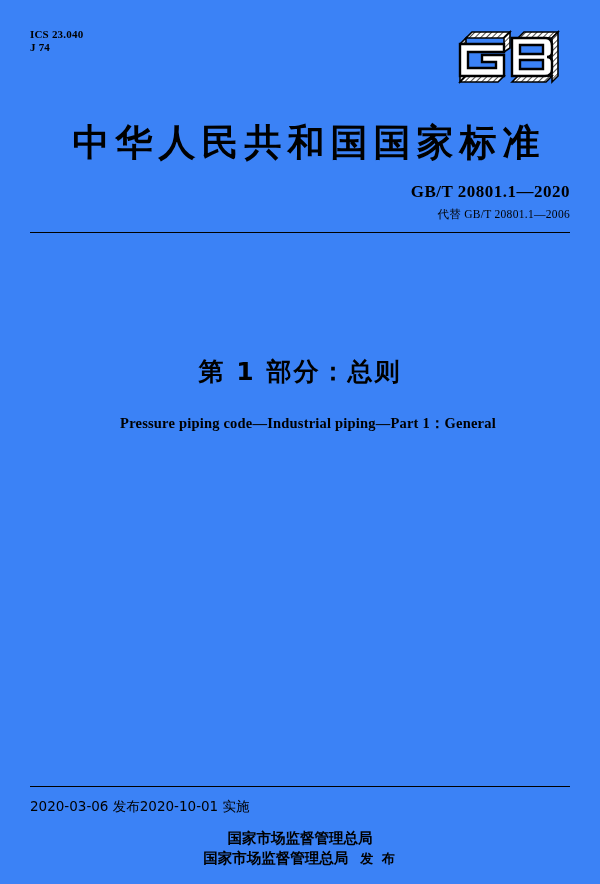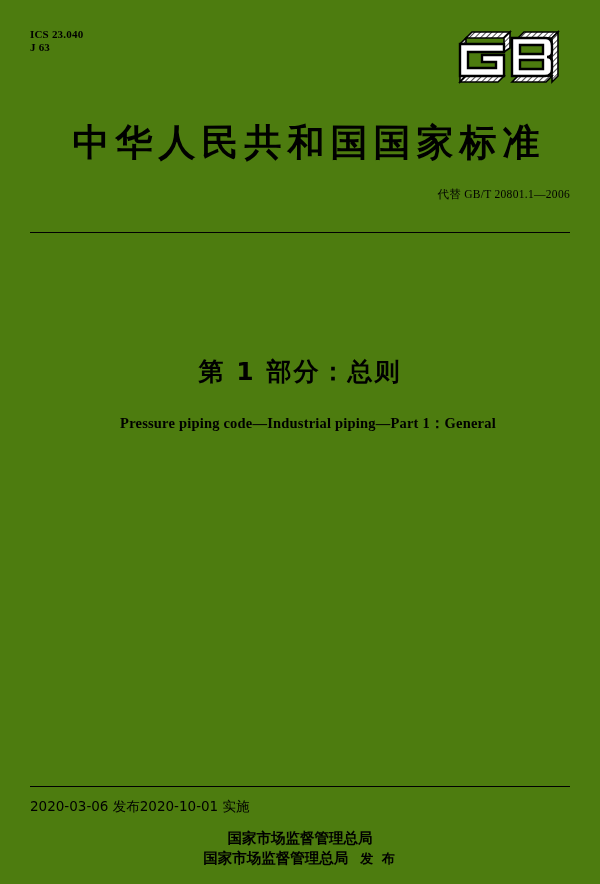--- a/index.html
+++ b/index.html
@@ -8,21 +8,21 @@
     background: #ffffff;
   }
   body {
     font-family: "Liberation Serif", serif;
     color: #000000;
   }
   .page {
     position: relative;
     width: 600px;
     height: 884px;
-    background: #4d7c0f;
+    background: #3b82f6;
     overflow: hidden;
     box-sizing: border-box;
   }
 
   
   .ics-block {
     position: absolute;
     left: 30px;
     top: 28px;
     font-family: "Liberation Serif", serif;
@@ -160,21 +160,21 @@
     margin-left: 12px;
   }
 </style>
 </head>
 <body>
 
 <div class="page">
 
   <div class="ics-block">
     <div>ICS 23.040</div>
-    <div>J 63</div>
+    <div>J 74</div>
   </div>
 
   <div class="gb-logo">
     <svg viewBox="0 0 120 66" width="120" height="66" aria-hidden="true">
       <defs>
 
         <pattern id="hatch" width="4" height="4" patternUnits="userSpaceOnUse" patternTransform="rotate(45)">
           <rect width="4" height="4" fill="#ffffff"></rect>
           <line x1="0" y1="0" x2="0" y2="4" stroke="#000000" stroke-width="1.4"></line>
         </pattern>
@@ -194,20 +194,21 @@
 
       <path d="M60,12 L94,12 C99,12 100,16 100,20 L100,26 C100,29 98,31 95,31 C98,31 100,33 100,36 L100,43 C100,48 98,50 93,50 L60,50 Z
                M68,19 L68,28 L91,28 L91,19 Z
                M68,34 L68,43 L91,43 L91,34 Z" fill="#ffffff" stroke="#000000" stroke-width="2.4" stroke-linejoin="miter" fill-rule="evenodd"></path>
     </svg>
   </div>
 
   <div class="cn-title">中华人民共和国国家标准</div>
 
   <div class="std-no">
+    <div class="main">GB/T 20801.1—2020</div>
     <div class="replace">代替 GB/T 20801.1—2006</div>
   </div>
 
   <div class="rule rule-top"></div>
   <div class="rule rule-bottom"></div>
 
   <div class="doc-title">
     <div class="line2">第 1 部分：总则</div>
     <div class="en">Pressure piping code—Industrial piping—Part 1：General</div>
   </div>

